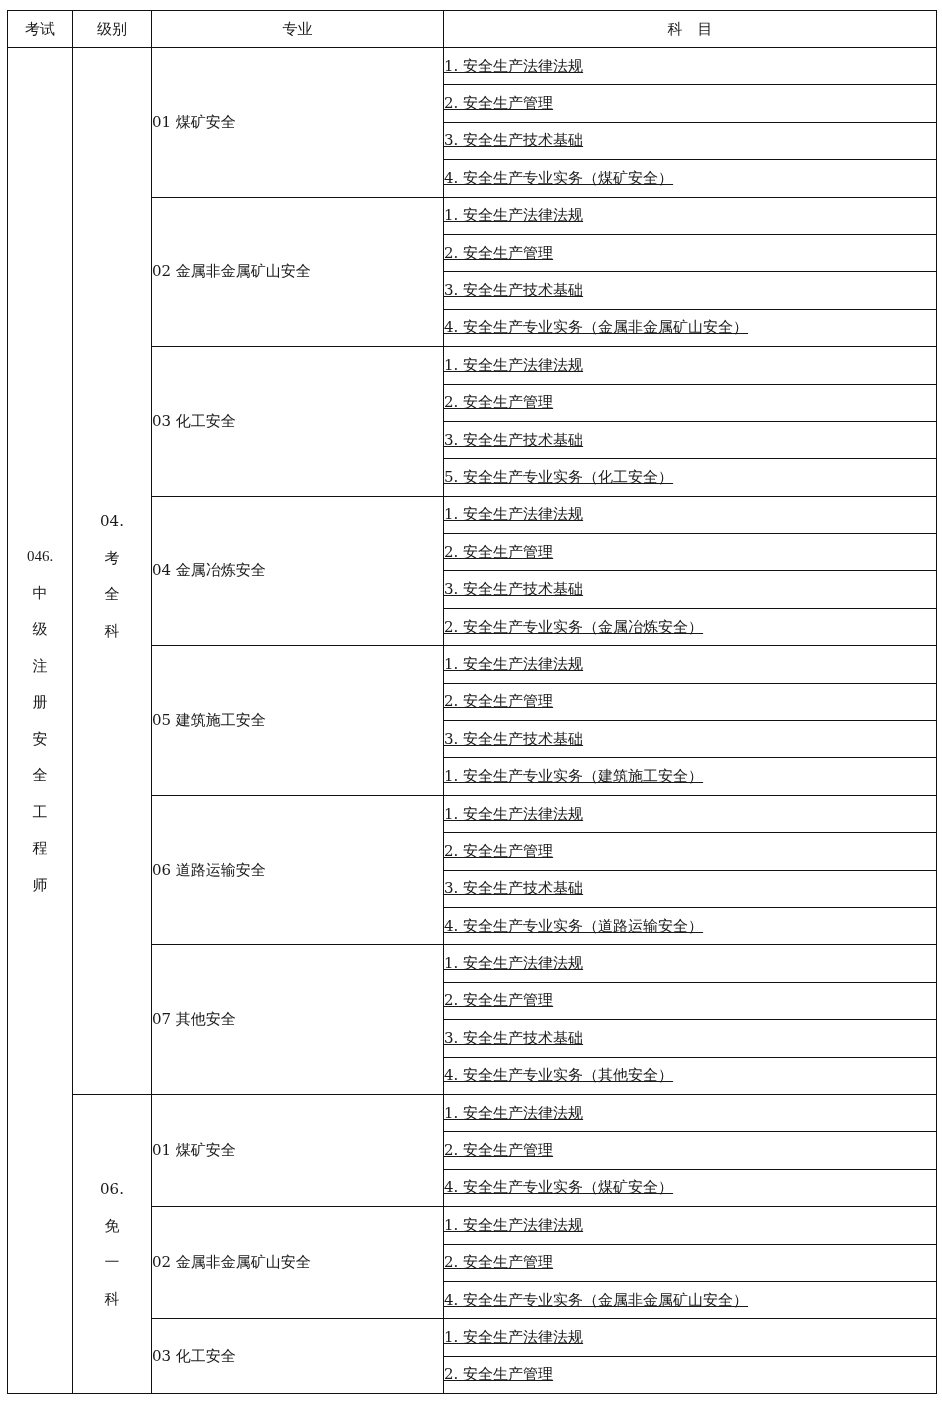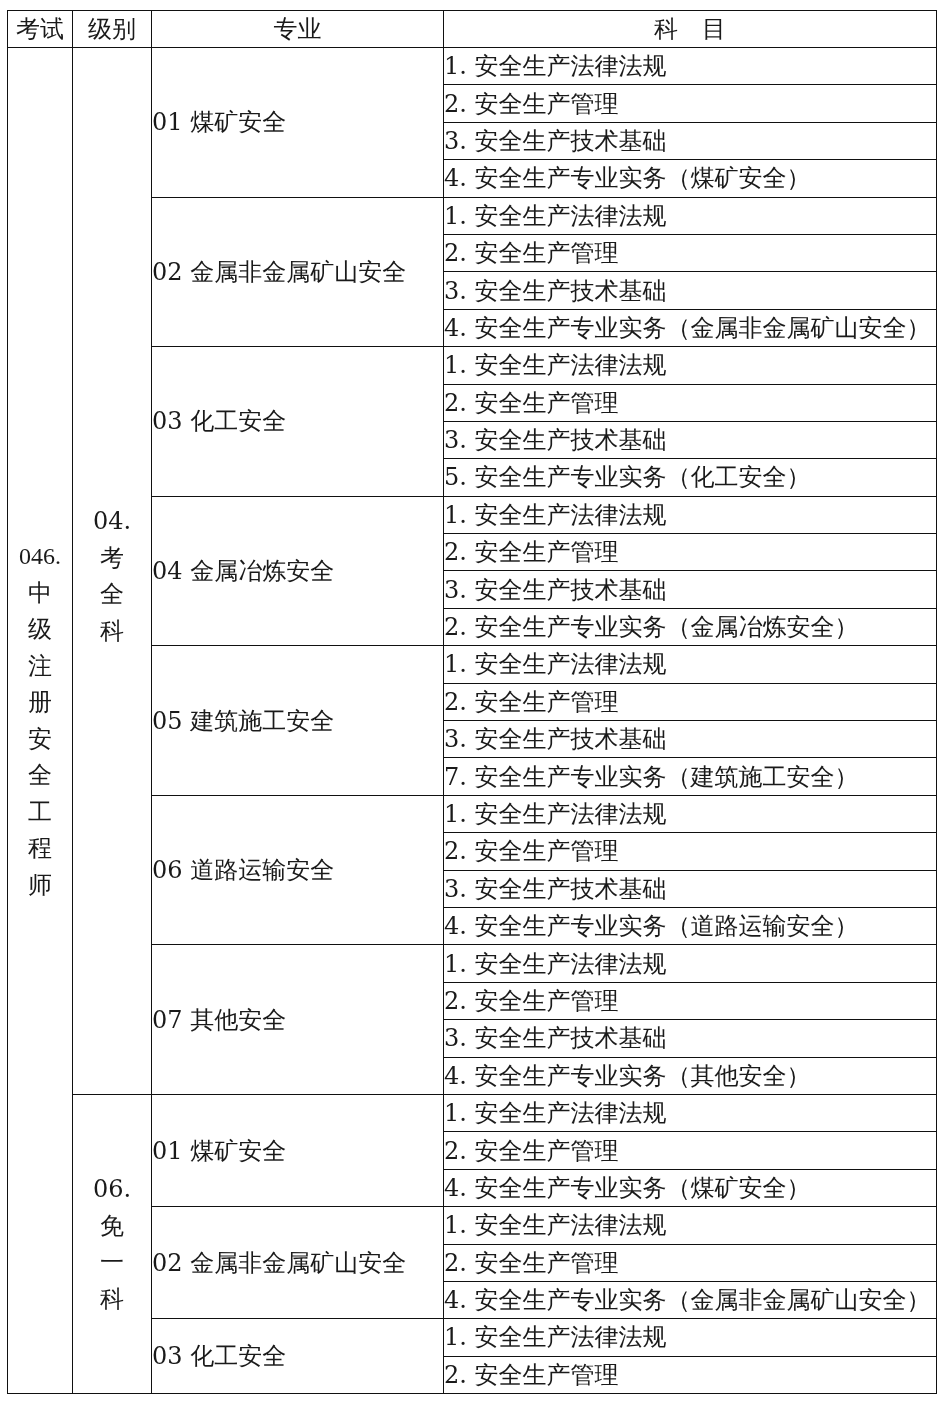--- a/index.html
+++ b/index.html
@@ -1,24 +1,24 @@
 <!DOCTYPE html>
 <html><head>
 <meta charset="utf-8">
 <style>
   html, body { margin:0; padding:0; background:#ffffff; }
   body { width:942px; height:1421px; position:relative; overflow:hidden;
          font-family:"DejaVu Serif","Liberation Serif",serif; color:#1a1a1a; }
   table.exam { position:absolute; left:7px; top:10px; border-collapse:collapse;
                table-layout:fixed; width:929px; }
   table.exam td, table.exam th { border:1.5px solid #111; padding:0; font-weight:normal;
-               font-size:24px; line-height:1; overflow:hidden; white-space:nowrap; }
+               font-size:15px; line-height:1; overflow:hidden; white-space:nowrap; }
   col.c1 { width:65px; } col.c2 { width:79px; } col.c3 { width:292px; } col.c4 { width:493px; }
   thead th { height:36px; text-align:center; }
-  td.subj { height:36.4px; padding-left:53px; text-align:left; }
+  td.subj { height:36.4px; padding-left:53px; text-align:left;text-decoration:underline; }
   td.spec { text-align:left; padding-left:51px;margin-left:16px; }
   td.vert { text-align:center; vertical-align:middle; }
   .vstack { display:inline-block; white-space:normal; width:1.3em; word-break:break-all; line-height:36.5px; }
   .vstack.lvl { width:2.2em; }
   .vstack span { display:block; }
 </style>
 </head>
 <body>
 
 <table class="exam">
@@ -95,21 +95,21 @@
         <td class="spec" rowspan="4">05 建筑施工安全</td>
         <td class="subj">1. 安全生产法律法规</td>
       </tr>
       <tr>
         <td class="subj">2. 安全生产管理</td>
       </tr>
       <tr>
         <td class="subj">3. 安全生产技术基础</td>
       </tr>
       <tr>
-        <td class="subj">7. 安全生产专业实务（建筑施工安全）</td>
+        <td class="subj">1. 安全生产专业实务（建筑施工安全）</td>
       </tr>
       <tr>
         <td class="spec" rowspan="4">06 道路运输安全</td>
         <td class="subj">1. 安全生产法律法规</td>
       </tr>
       <tr>
         <td class="subj">2. 安全生产管理</td>
       </tr>
       <tr>
         <td class="subj">3. 安全生产技术基础</td>

